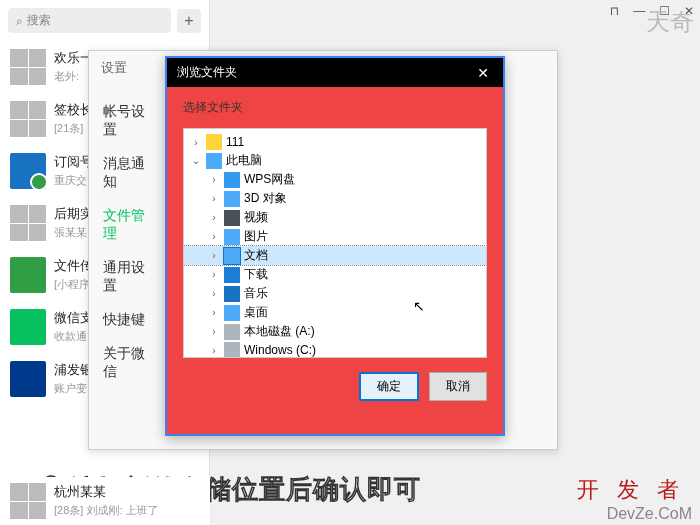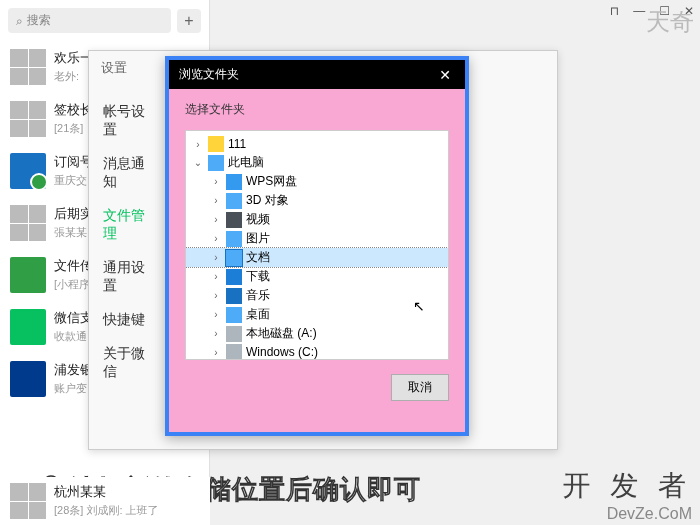--- a/index.html
+++ b/index.html
@@ -19,35 +19,35 @@
 .avatar.grid>div{background:#bbb}
 .chat-text{flex:1;overflow:hidden}
 .chat-title{color:#222;font-size:13px;white-space:nowrap;overflow:hidden}
 .chat-sub{color:#999;font-size:11px;white-space:nowrap;overflow:hidden;margin-top:2px}
 .settings-panel{position:absolute;left:88px;top:50px;width:470px;height:400px;background:#f8f8f8;border:1px solid #ccc;box-shadow:0 2px 8px rgba(0,0,0,.15)}
 .settings-header{padding:8px 12px;color:#666;font-size:13px}
 .settings-body{display:flex;height:calc(100% - 32px)}
 .settings-nav{width:80px;padding:10px 0}
 .nav-item{padding:8px 14px;color:#333;font-size:14px;cursor:pointer}
 .nav-item.active{color:#07c160}
-.browse-dialog{position:absolute;left:165px;top:56px;width:304px;height:380px;background:#f9a8d4;border:4px solid #3b82f6;box-shadow:0 3px 12px rgba(0,0,0,.3)}
+.browse-dialog{position:absolute;left:165px;top:56px;width:340px;height:380px;background:#ef4444;border:2px solid #3b82f6;box-shadow:0 3px 12px rgba(0,0,0,.3)}
 .dlg-title{background:#000;color:#fff;padding:6px 10px;display:flex;justify-content:space-between;align-items:center;font-size:13px}
 .dlg-close{color:#fff;font-size:14px;cursor:pointer;padding:0 4px}
 .dlg-label{padding:12px 16px;color:#333;font-size:12px}
 .tree-box{margin:0 16px;border:1px solid #ccc;height:230px;overflow:auto;background:#fff;padding:4px 0}
 .tree-item{display:flex;align-items:center;padding:1px 0;cursor:pointer;white-space:nowrap}
 .tree-item.sel{background:#cce8ff;outline:1px dotted #888}
 .expander{width:12px;text-align:center;color:#666;font-size:10px}
 .tree-icon{width:16px;height:16px;margin:0 4px;display:inline-block}
 .dlg-buttons{display:flex;gap:10px;padding:14px 16px;justify-content:flex-end}
 .btn{padding:4px 16px;border:1px solid #adadad;background:#e1e1e1;cursor:pointer;font-size:12px}
 .btn.primary{border:2px solid #0078d7;background:#e5f1fb}
 .winctrl{position:absolute;right:6px;top:4px;display:flex;gap:14px;color:#555;font-size:13px}
 .watermark1{position:absolute;right:6px;top:6px;color:#bbb;font-size:24px;font-weight:300}
-.watermark2{position:absolute;right:8px;bottom:20px;color:#404040;font-size:28px;letter-spacing:6px}
+.watermark2{position:absolute;right:15px;bottom:20px;color:#b91c1c;font-size:22px;letter-spacing:6px}
 .watermark3{position:absolute;right:8px;bottom:2px;color:#888;font-size:16px;font-family:Liberation Sans, sans-serif}
 .caption{position:absolute;left:70px;bottom:18px;color:#fff;font-size:26px;font-weight:500;-webkit-text-stroke:1.5px #333;letter-spacing:1px}
 .step{position:absolute;left:42px;bottom:18px;color:#fff;font-size:30px;-webkit-text-stroke:1.5px #333}
 .bottom-chat{position:absolute;left:0;bottom:0;width:210px;padding:6px 10px;display:flex;gap:8px;align-items:flex-start;background:#fff}
 .ic-folder{background:#ffd43b}
 .ic-pc{background:#4dabf7}
 .ic-cloud{background:#339af0}
 .ic-3d{background:#4dabf7}
 .ic-video{background:#495057}
 .ic-pic{background:#4dabf7}
@@ -213,20 +213,21 @@
         <span class="tree-icon ic-disk"></span>
         <span>本地磁盘 (A:)</span>
       </div>
       <div class="tree-item" style="padding-left: 24px;">
         <span class="expander">›</span>
         <span class="tree-icon ic-disk"></span>
         <span>Windows (C:)</span>
       </div>
     </div>
   <div class="dlg-buttons">
+    <button class="btn primary">确定</button>
     <button class="btn">取消</button>
   </div>
 </div>
 
 <div class="winctrl">
   <span>⊓</span>
   <span>—</span>
   <span>☐</span>
   <span>✕</span>
 </div>

